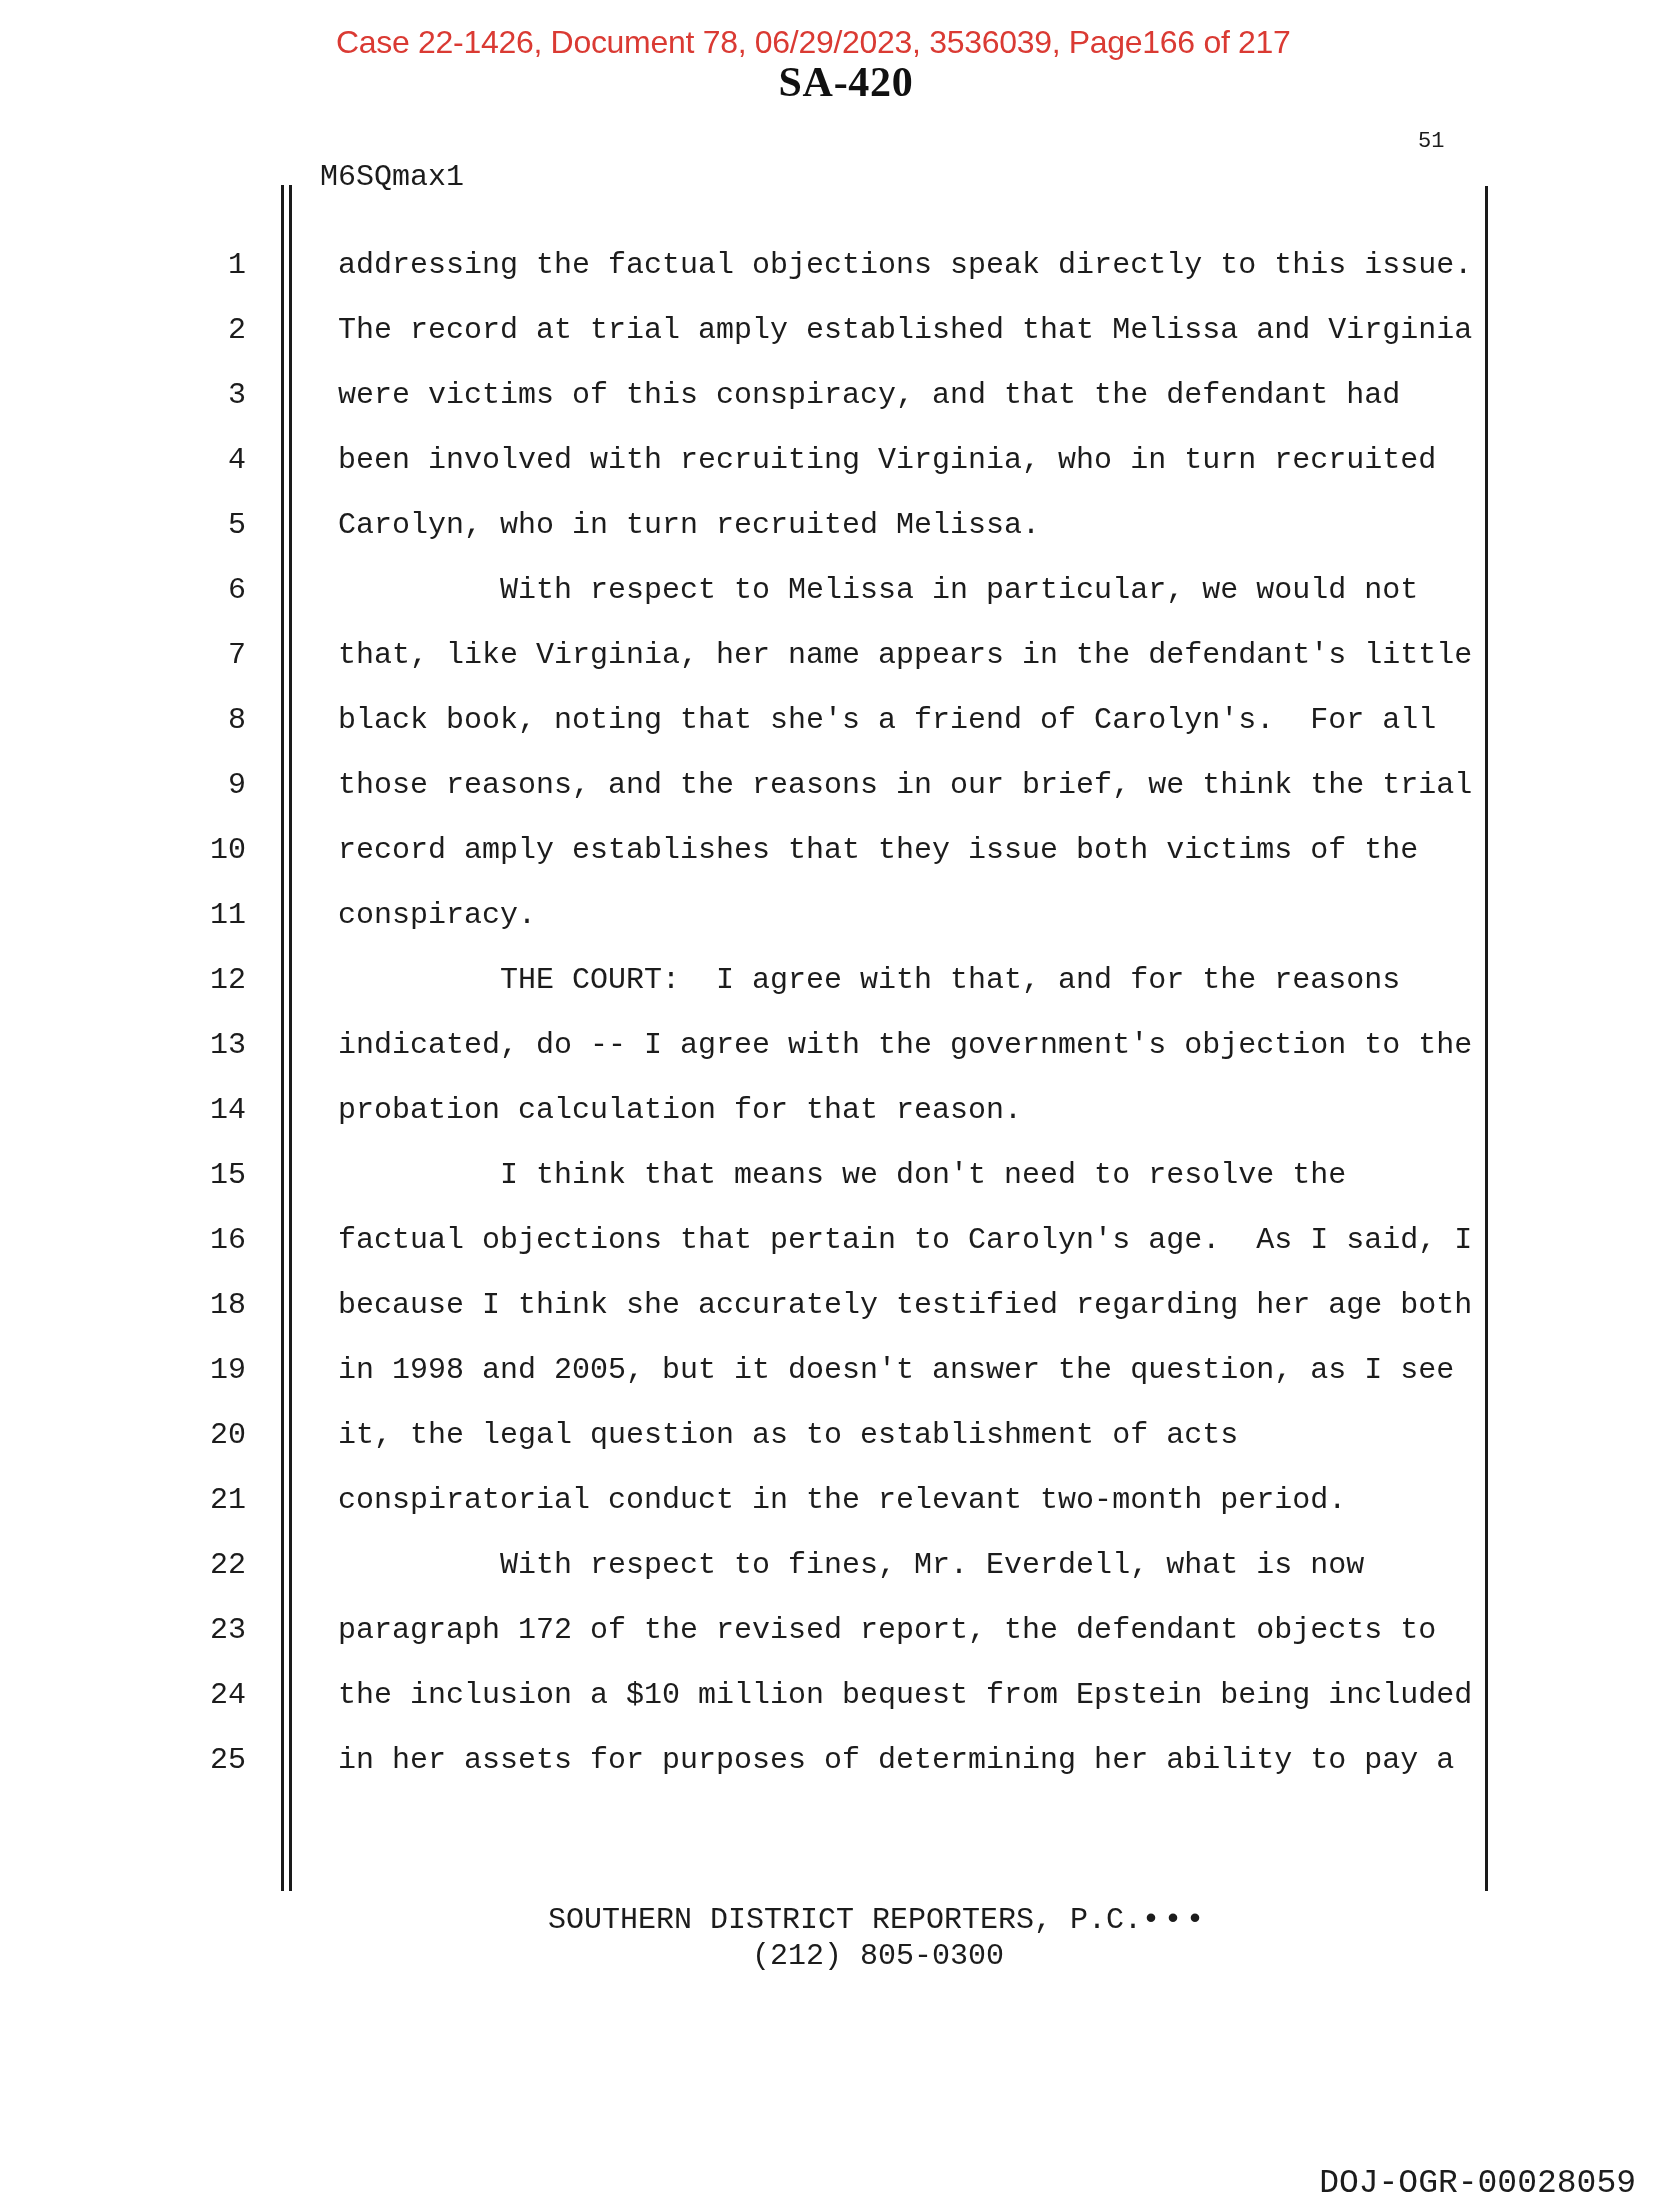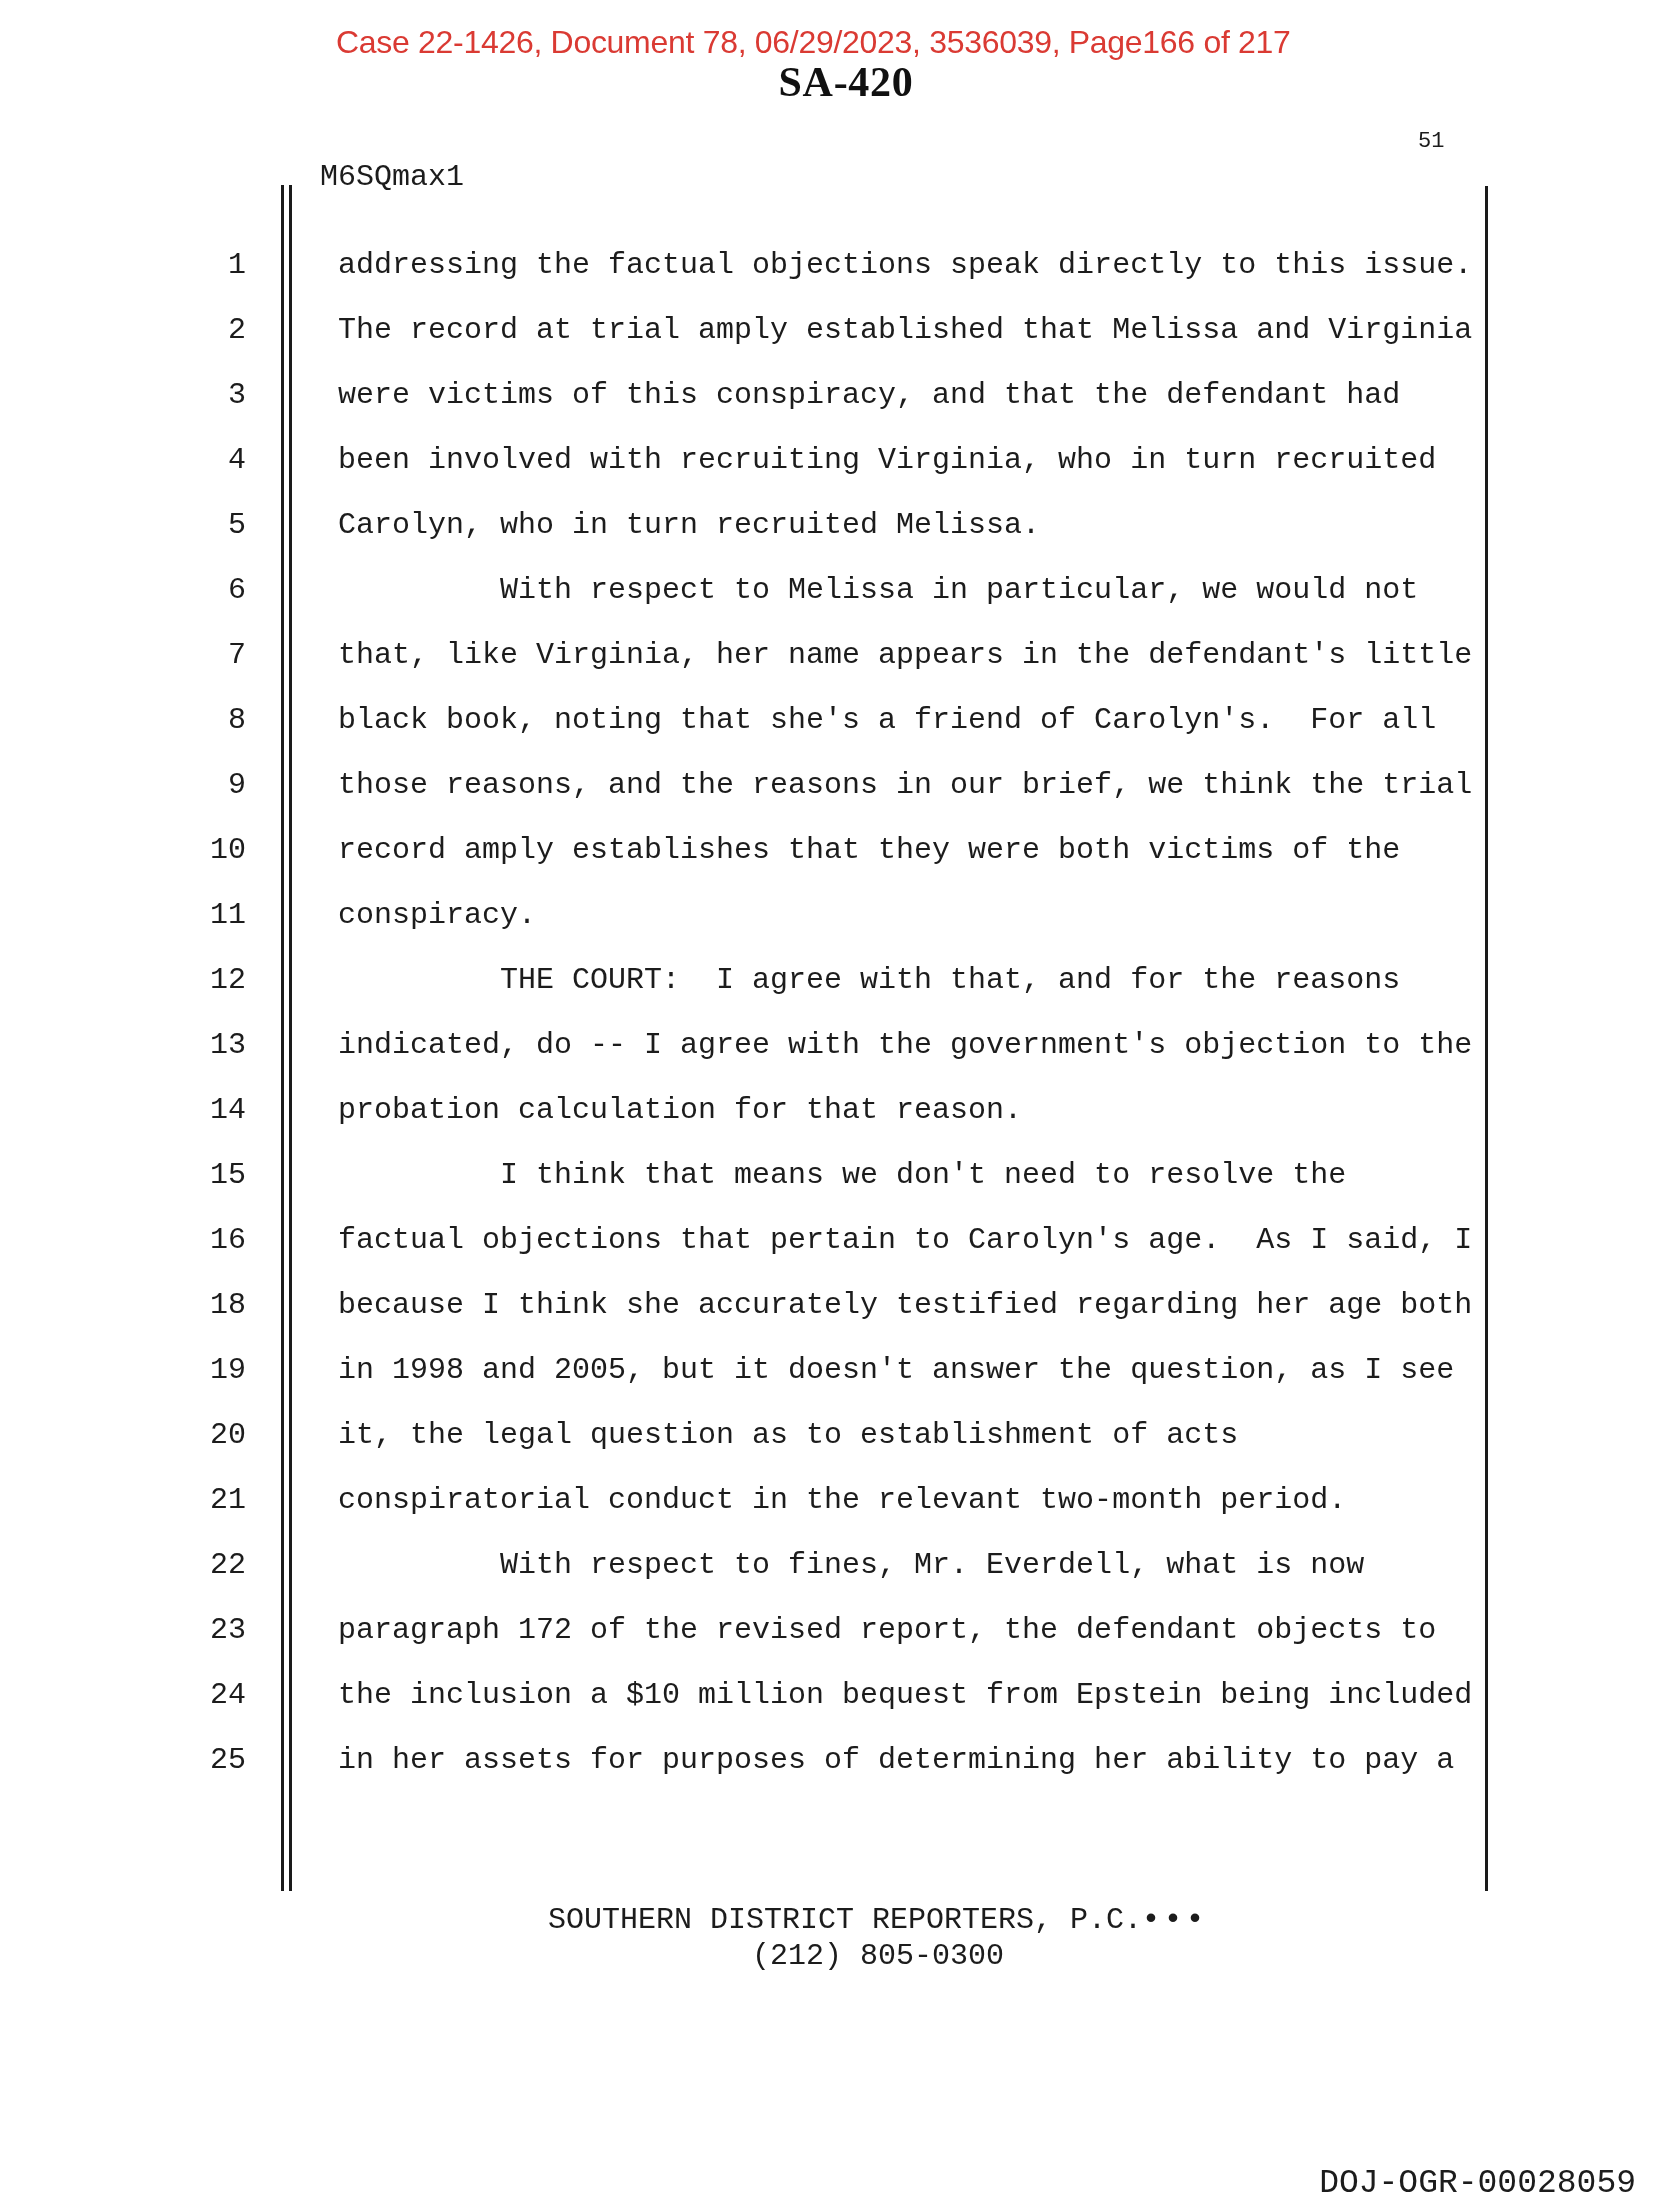--- a/index.html
+++ b/index.html
@@ -151,21 +151,21 @@
     <div class="t-row">
         <span class="t-num">8</span>
         <span class="t-text">black book, noting that she's a friend of Carolyn's.  For all</span>
       </div>
     <div class="t-row">
         <span class="t-num">9</span>
         <span class="t-text">those reasons, and the reasons in our brief, we think the trial</span>
       </div>
     <div class="t-row">
         <span class="t-num">10</span>
-        <span class="t-text">record amply establishes that they were both victims of the</span>
+        <span class="t-text">record amply establishes that they issue both victims of the</span>
       </div>
     <div class="t-row">
         <span class="t-num">11</span>
         <span class="t-text">conspiracy.</span>
       </div>
     <div class="t-row">
         <span class="t-num">12</span>
         <span class="t-text">         THE COURT:  I agree with that, and for the reasons</span>
       </div>
     <div class="t-row">

